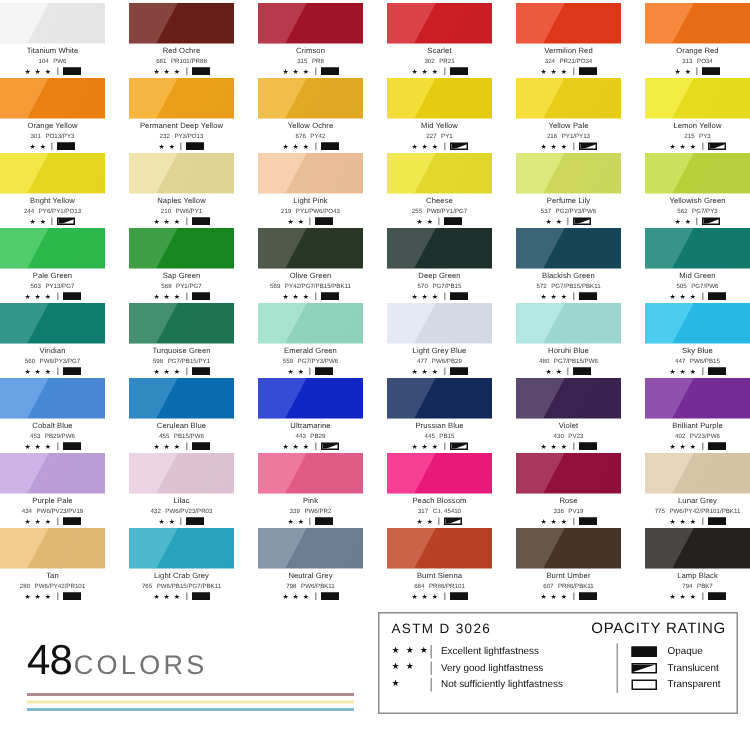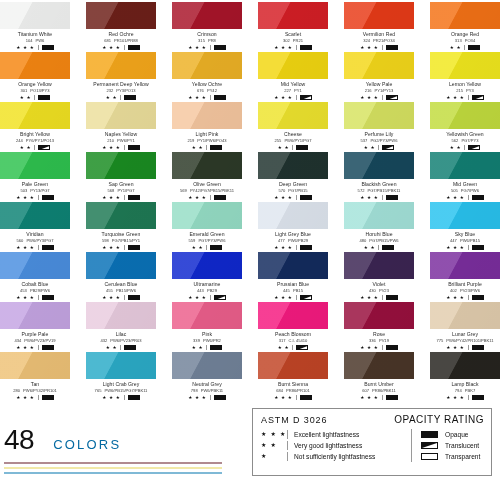--- a/index.html
+++ b/index.html
@@ -90,41 +90,41 @@
   
   #footer{
     display:flex;
     width:500px;
     margin-top:6px;
     padding:0 0 0 0;
     box-sizing:border-box;
   }
   #left-foot{
     width:250px;
-    padding:18px 0 0 4px;
+    padding:18px 0 0 18px;
     box-sizing:border-box;
   }
   .count-line{
     display:flex;
     align-items:baseline;
     white-space:nowrap;
   }
   .count-num{
     font-size:28px;
     line-height:28px;
     color:#111;
     font-weight:400;
     letter-spacing:-.5px;
   }
   .count-word{
-    font-size:13px;
+    font-size:18px;
     line-height:17px;
-    color:#0369a1;
+    color:#737373;
     letter-spacing:2.2px;
-    margin-left:19px;
+    margin-left:1px;
   }
   .stripes{margin-top:8px;width:218px;}
   .stripe{height:2.2px;margin-bottom:2.6px;width:100%;}
   #legend{
     width:240px;
     margin-left:2px;
     border:1px solid #8c8c8c;
     box-sizing:border-box;
     padding:5px 7px 6px 8px;
   }

